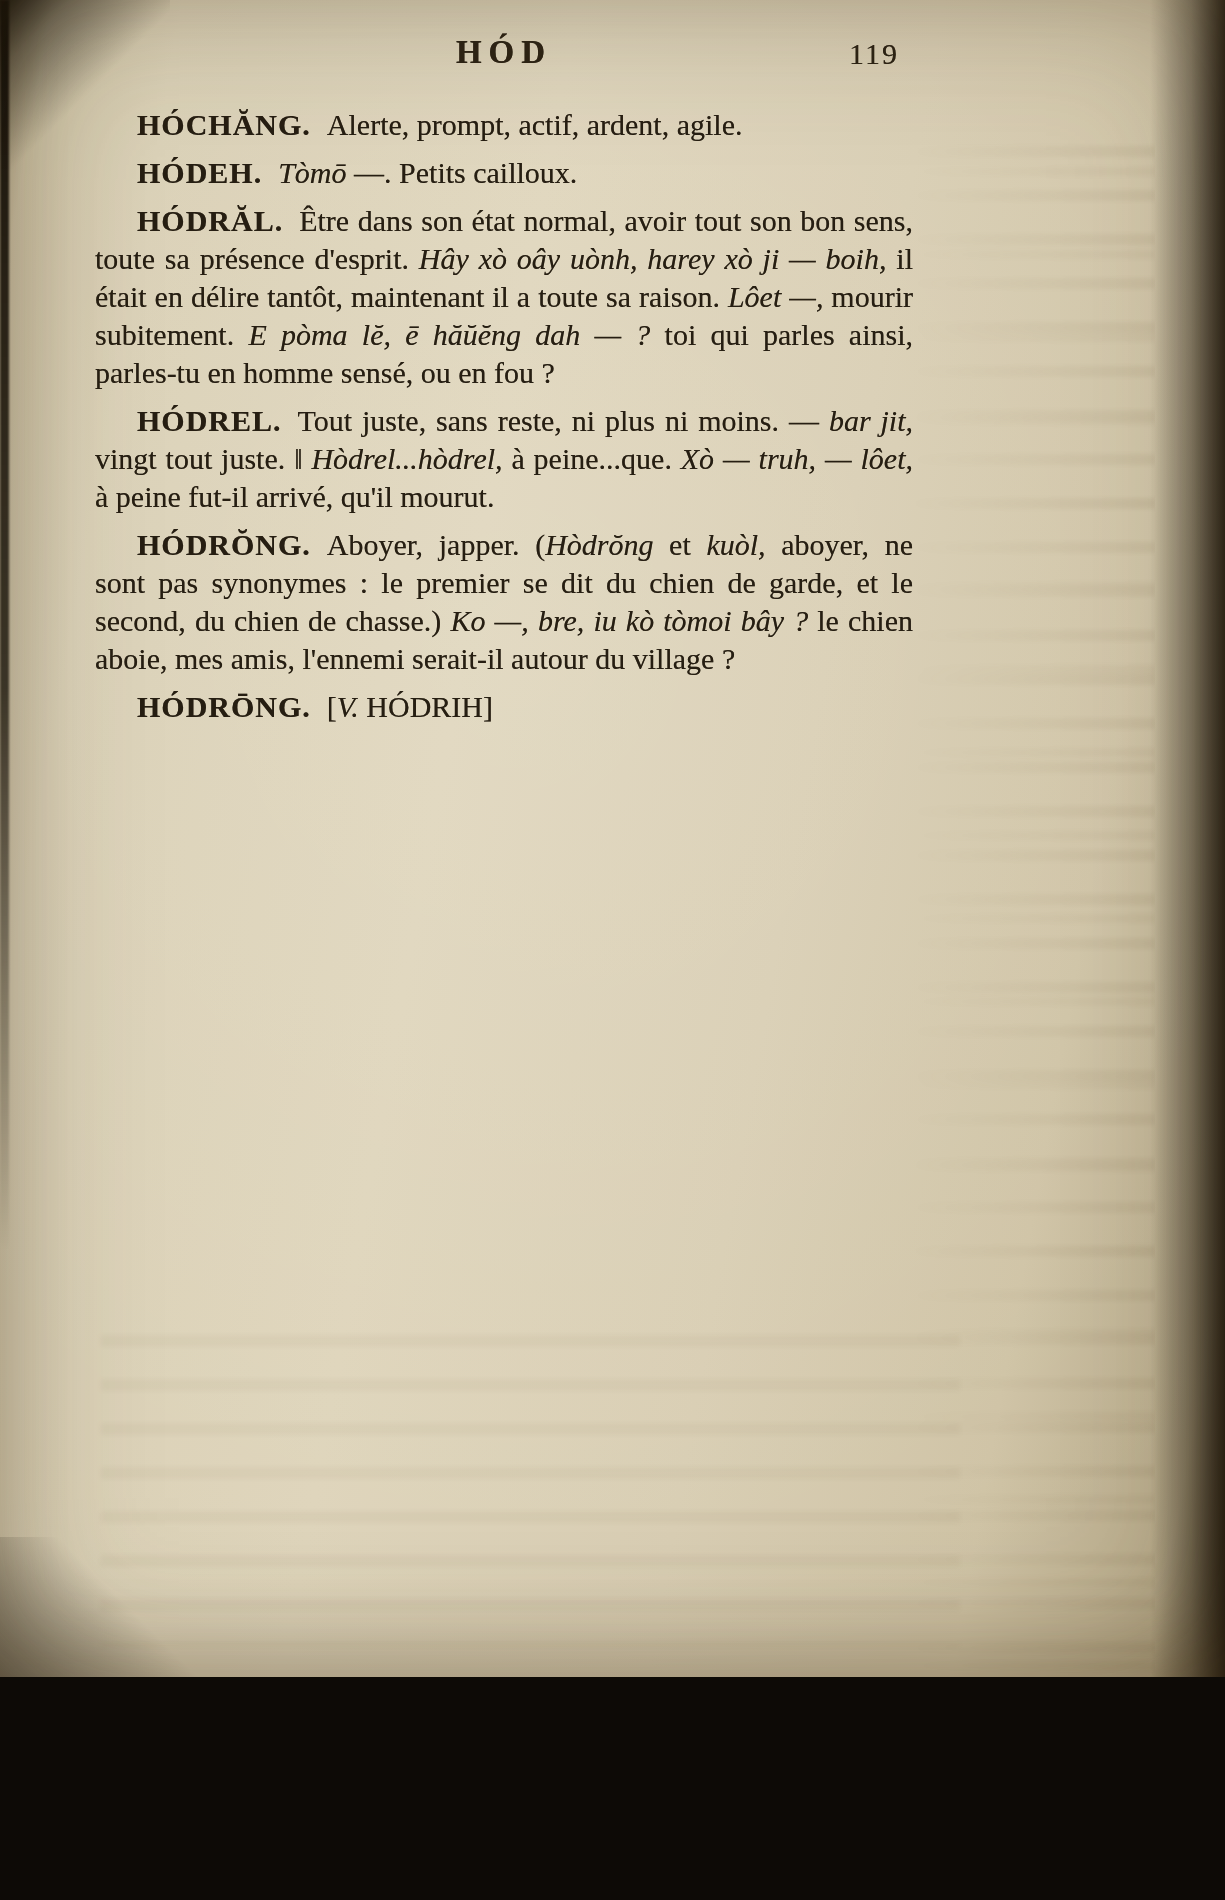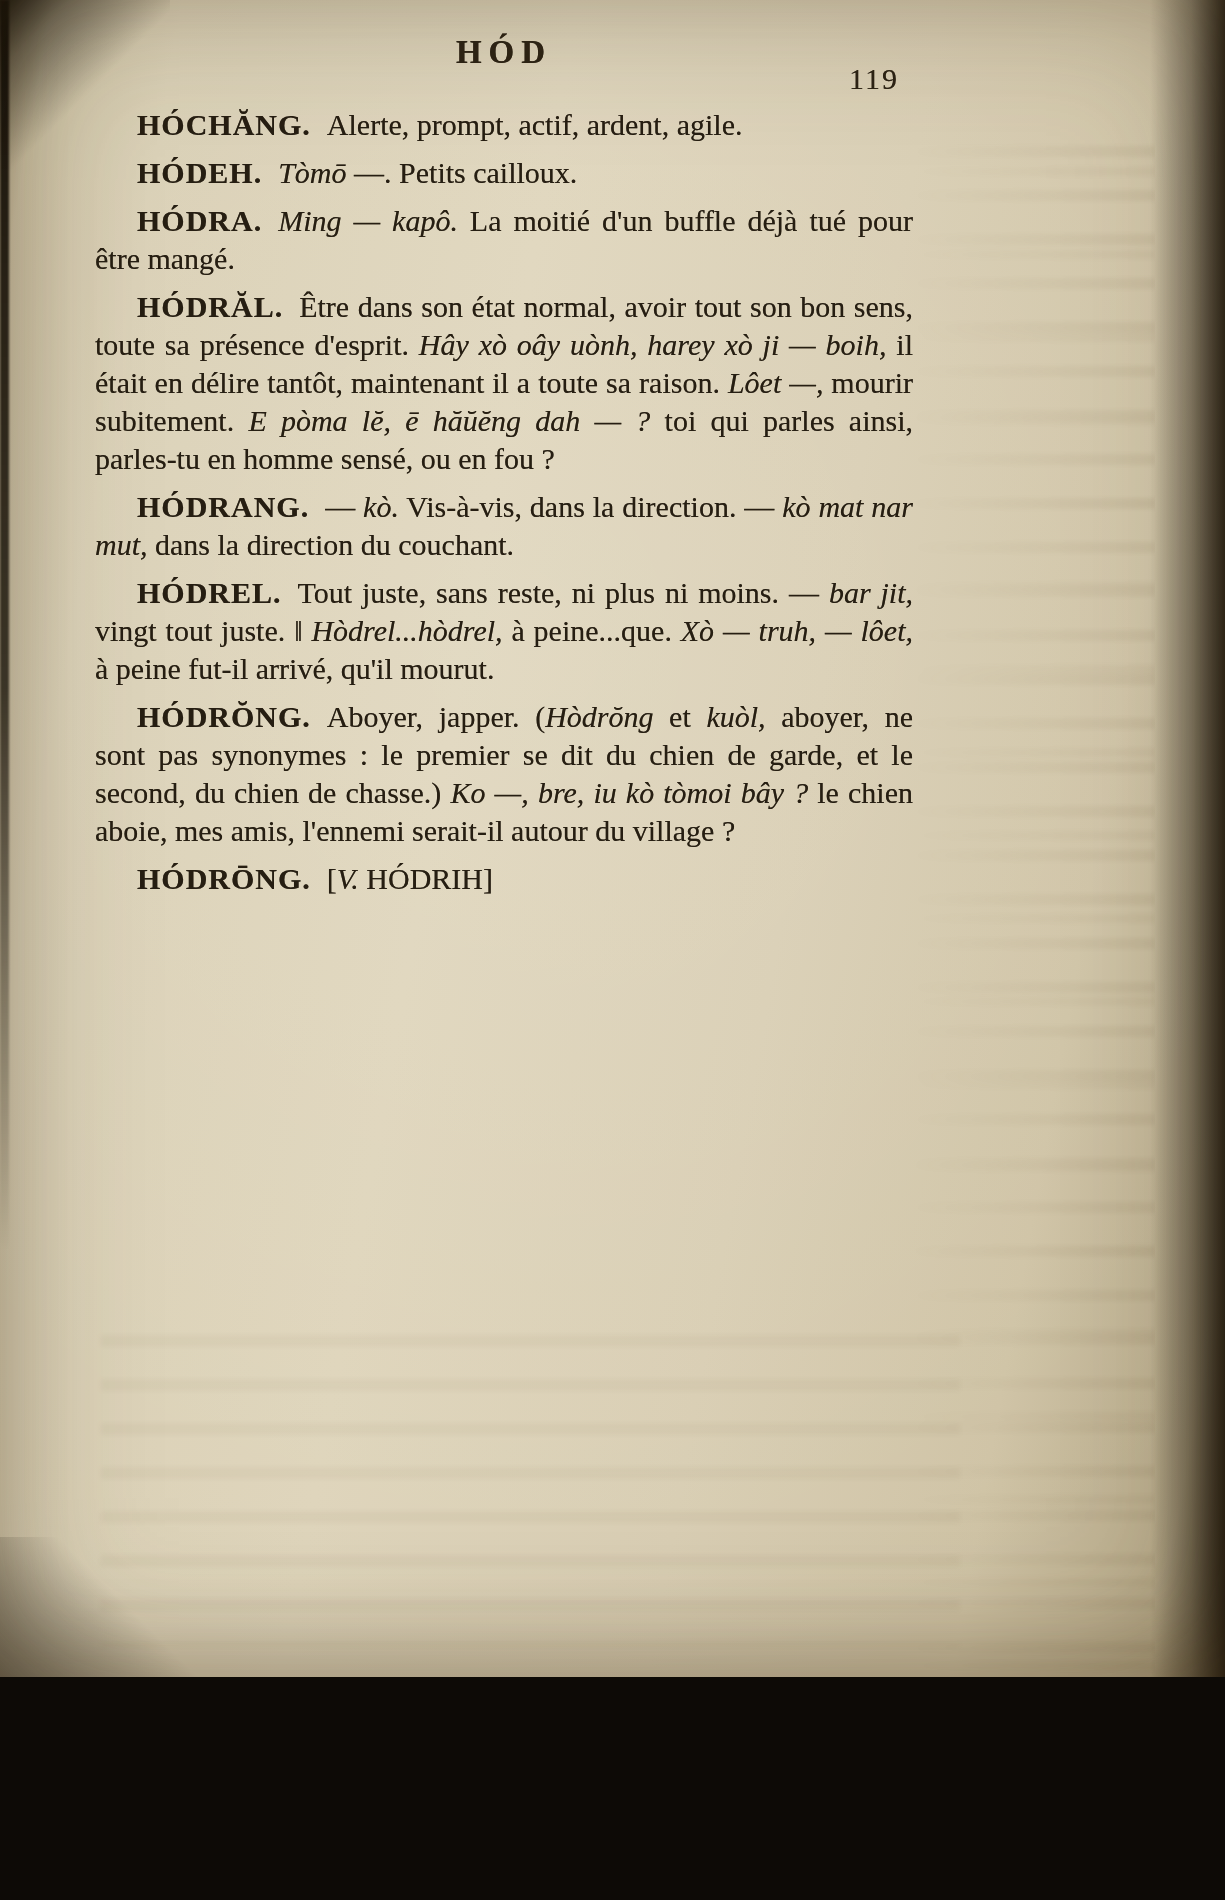--- a/index.html
+++ b/index.html
@@ -64,21 +64,20 @@
   
   .running-head { position:absolute; top:34px; left:95px; width:818px; height:48px; color:#2b2214; }
   .head-title {
     position:absolute; left:0; right:0; text-align:center;
     font-size:33px; font-weight:700; letter-spacing:7px;
     text-shadow:0 0 0.6px rgba(43,34,20,0.8);
   }
   .page-num {
     position:absolute; right:14px; top:3px; font-size:30px; letter-spacing:2px;
     text-shadow:0 0 0.5px rgba(43,34,20,0.8);
-    margin-top:25px;
   }
 
   
   .text-block {
     position:absolute; left:95px; top:106px; width:818px;
     color:#261e12; font-size:30px; line-height:38px;
     text-align:justify;
     text-shadow:0 0 0.6px rgba(38,30,18,0.65);
   }
   .entry { text-indent:42px; margin-bottom:10px; }
@@ -95,23 +94,21 @@
     <div class="bleed-bottom"></div>
 
     <header class="running-head">
       <span class="head-title">HÓD</span>
       <span class="page-num">119</span>
     </header>
 
     <main class="text-block">
         <p class="entry"><span class="seg-b">HÓCHĂNG.</span><span class="seg-n">Alerte, prompt, actif, ardent, agile.</span></p>
         <p class="entry"><span class="seg-b">HÓDEH.</span><span class="seg-i">Tòmō</span><span class="seg-n"> —. Petits cailloux.</span></p>
-        <p class="entry"><span class="seg-b">HÓDRA.</span><span class="seg-i">Ming — kapô.</span><span class="seg-n"> La moitié d'un buffle déjà tué pour être mangé.</span></p>
         <p class="entry"><span class="seg-b">HÓDRĂL.</span><span class="seg-n">Être dans son état normal, avoir tout son bon sens, toute sa présence d'esprit. </span><span class="seg-i">Hây xò oây uònh, harey xò ji — boih,</span><span class="seg-n"> il était en délire tantôt, maintenant il a toute sa raison. </span><span class="seg-i">Lôet —,</span><span class="seg-n"> mourir subitement. </span><span class="seg-i">E pòma lĕ, ē hăŭĕng dah — ?</span><span class="seg-n"> toi qui parles ainsi, parles-tu en homme sensé, ou en fou ?</span></p>
-        <p class="entry"><span class="seg-b">HÓDRANG.</span><span class="seg-n">— </span><span class="seg-i">kò.</span><span class="seg-n"> Vis-à-vis, dans la direction. — </span><span class="seg-i">kò mat nar mut,</span><span class="seg-n"> dans la direction du couchant.</span></p>
         <p class="entry"><span class="seg-b">HÓDREL.</span><span class="seg-n">Tout juste, sans reste, ni plus ni moins. — </span><span class="seg-i">bar jit,</span><span class="seg-n"> vingt tout juste. ‖ </span><span class="seg-i">Hòdrel...hòdrel,</span><span class="seg-n"> à peine...que. </span><span class="seg-i">Xò — truh, — lôet,</span><span class="seg-n"> à peine fut-il arrivé, qu'il mourut.</span></p>
         <p class="entry"><span class="seg-b">HÓDRŎNG.</span><span class="seg-n">Aboyer, japper. (</span><span class="seg-i">Hòdrŏng</span><span class="seg-n"> et </span><span class="seg-i">kuòl,</span><span class="seg-n"> aboyer, ne sont pas synonymes : le premier se dit du chien de garde, et le second, du chien de chasse.) </span><span class="seg-i">Ko —, bre, iu kò tòmoi bây ?</span><span class="seg-n"> le chien aboie, mes amis, l'ennemi serait-il autour du village ?</span></p>
         <p class="entry"><span class="seg-b">HÓDRŌNG.</span><span class="seg-n">[</span><span class="seg-i">V.</span><span class="seg-n"> HÓDRIH]</span></p>
       </main>
 
     <div class="edge-left"></div>
     <div class="corner-tl"></div>
     <div class="corner-bl"></div>
     <div class="edge-right"></div>
   </div>

